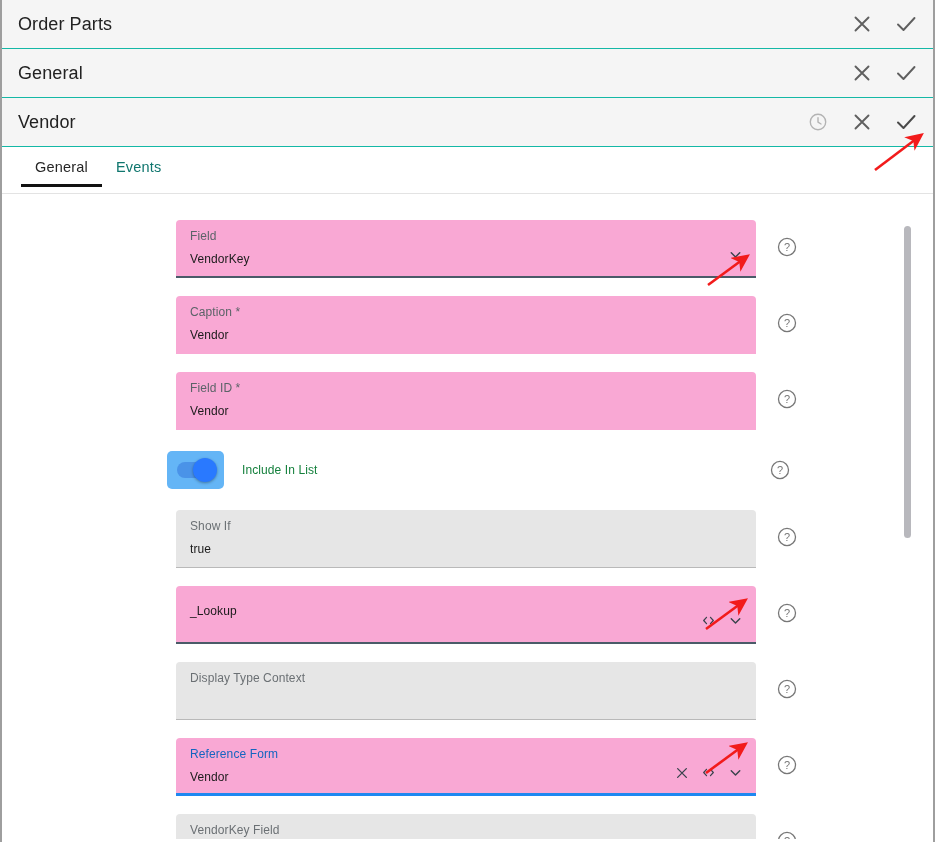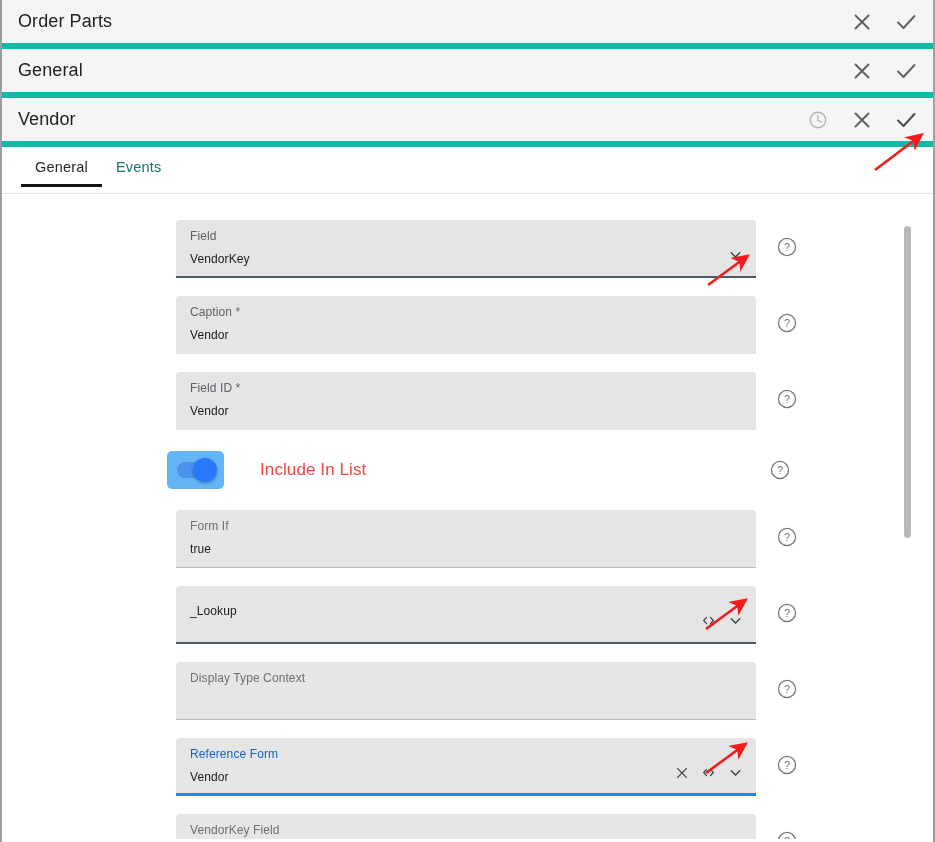--- a/index.html
+++ b/index.html
@@ -21,21 +21,21 @@
     border-top: none;
     border-bottom: none;
     overflow: hidden;
   }
 
   
   .hdr-bar {
     position: relative;
     height: 49px;
     background: #f5f5f5;
-    border-bottom: 6px solid #14b8a6;
+    border-bottom: 1px solid #14b8a6;
     display: flex;
     align-items: center;
     padding-left: 17px;
     padding-right: 6px;
   }
   .hdr-bar.level-2 { padding-left: 17px; }
   .hdr-bar.level-3 { padding-left: 17px; }
 
   .hdr-title {
     font-size: 18px;
@@ -112,21 +112,21 @@
     padding-left: 175px;
   }
 
   .field {
     position: relative;
     width: 580px;
     height: 58px;
     border-radius: 4px 4px 0 0;
     padding: 9px 14px 0 14px;
   }
-  .field.blue  { background: #e5e5e5; }
+  .field.blue  { background: #f9a8d4; }
   .field.gray  { background: #e6e6e6; }
 
   .field.underline-dark::after {
     content: "";
     position: absolute;
     left: 0; right: 0; bottom: 0;
     height: 2px;
     background: #4a5b68;
   }
   .field.underline-accent::after {
@@ -212,23 +212,23 @@
     position: absolute;
     top: -4px;
     right: -2px;
     width: 24px;
     height: 24px;
     border-radius: 50%;
     background: #2979ff;
     box-shadow: 0 1px 3px rgba(0,0,0,.35);
   }
   .toggle-label {
-    margin-left: 36px;
-    font-size: 17px;
-    color: #ef4444;
+    margin-left: 18px;
+    font-size: 12px;
+    color: #15803d;
     letter-spacing: .1px;
   }
   .toggle-help {
     position: absolute;
     left: 768px;
     top: 11px;
     width: 22px;
     height: 22px;
     cursor: pointer;
   }
@@ -400,21 +400,21 @@
       <span class="toggle-help">
         <svg width="22" height="22" viewBox="0 0 24 24">
           <circle cx="12" cy="12" r="9.3" stroke="#777777" stroke-width="1.4" fill="none"></circle>
           <text x="12" y="16.4" text-anchor="middle" font-family="Liberation Sans, sans-serif" font-size="12" fill="#777777">?</text>
         </svg>
       </span>
     </div>
 
     <div class="field-row">
       <div class="field gray underline-gray">
-        <div class="fld-label">Form If</div>
+        <div class="fld-label">Show If</div>
         <div class="fld-value">true</div>
       </div>
       <span class="help">
         <svg width="22" height="22" viewBox="0 0 24 24">
           <circle cx="12" cy="12" r="9.3" stroke="#777777" stroke-width="1.4" fill="none"></circle>
           <text x="12" y="16.4" text-anchor="middle" font-family="Liberation Sans, sans-serif" font-size="12" fill="#777777">?</text>
         </svg>
       </span>
     </div>
 

